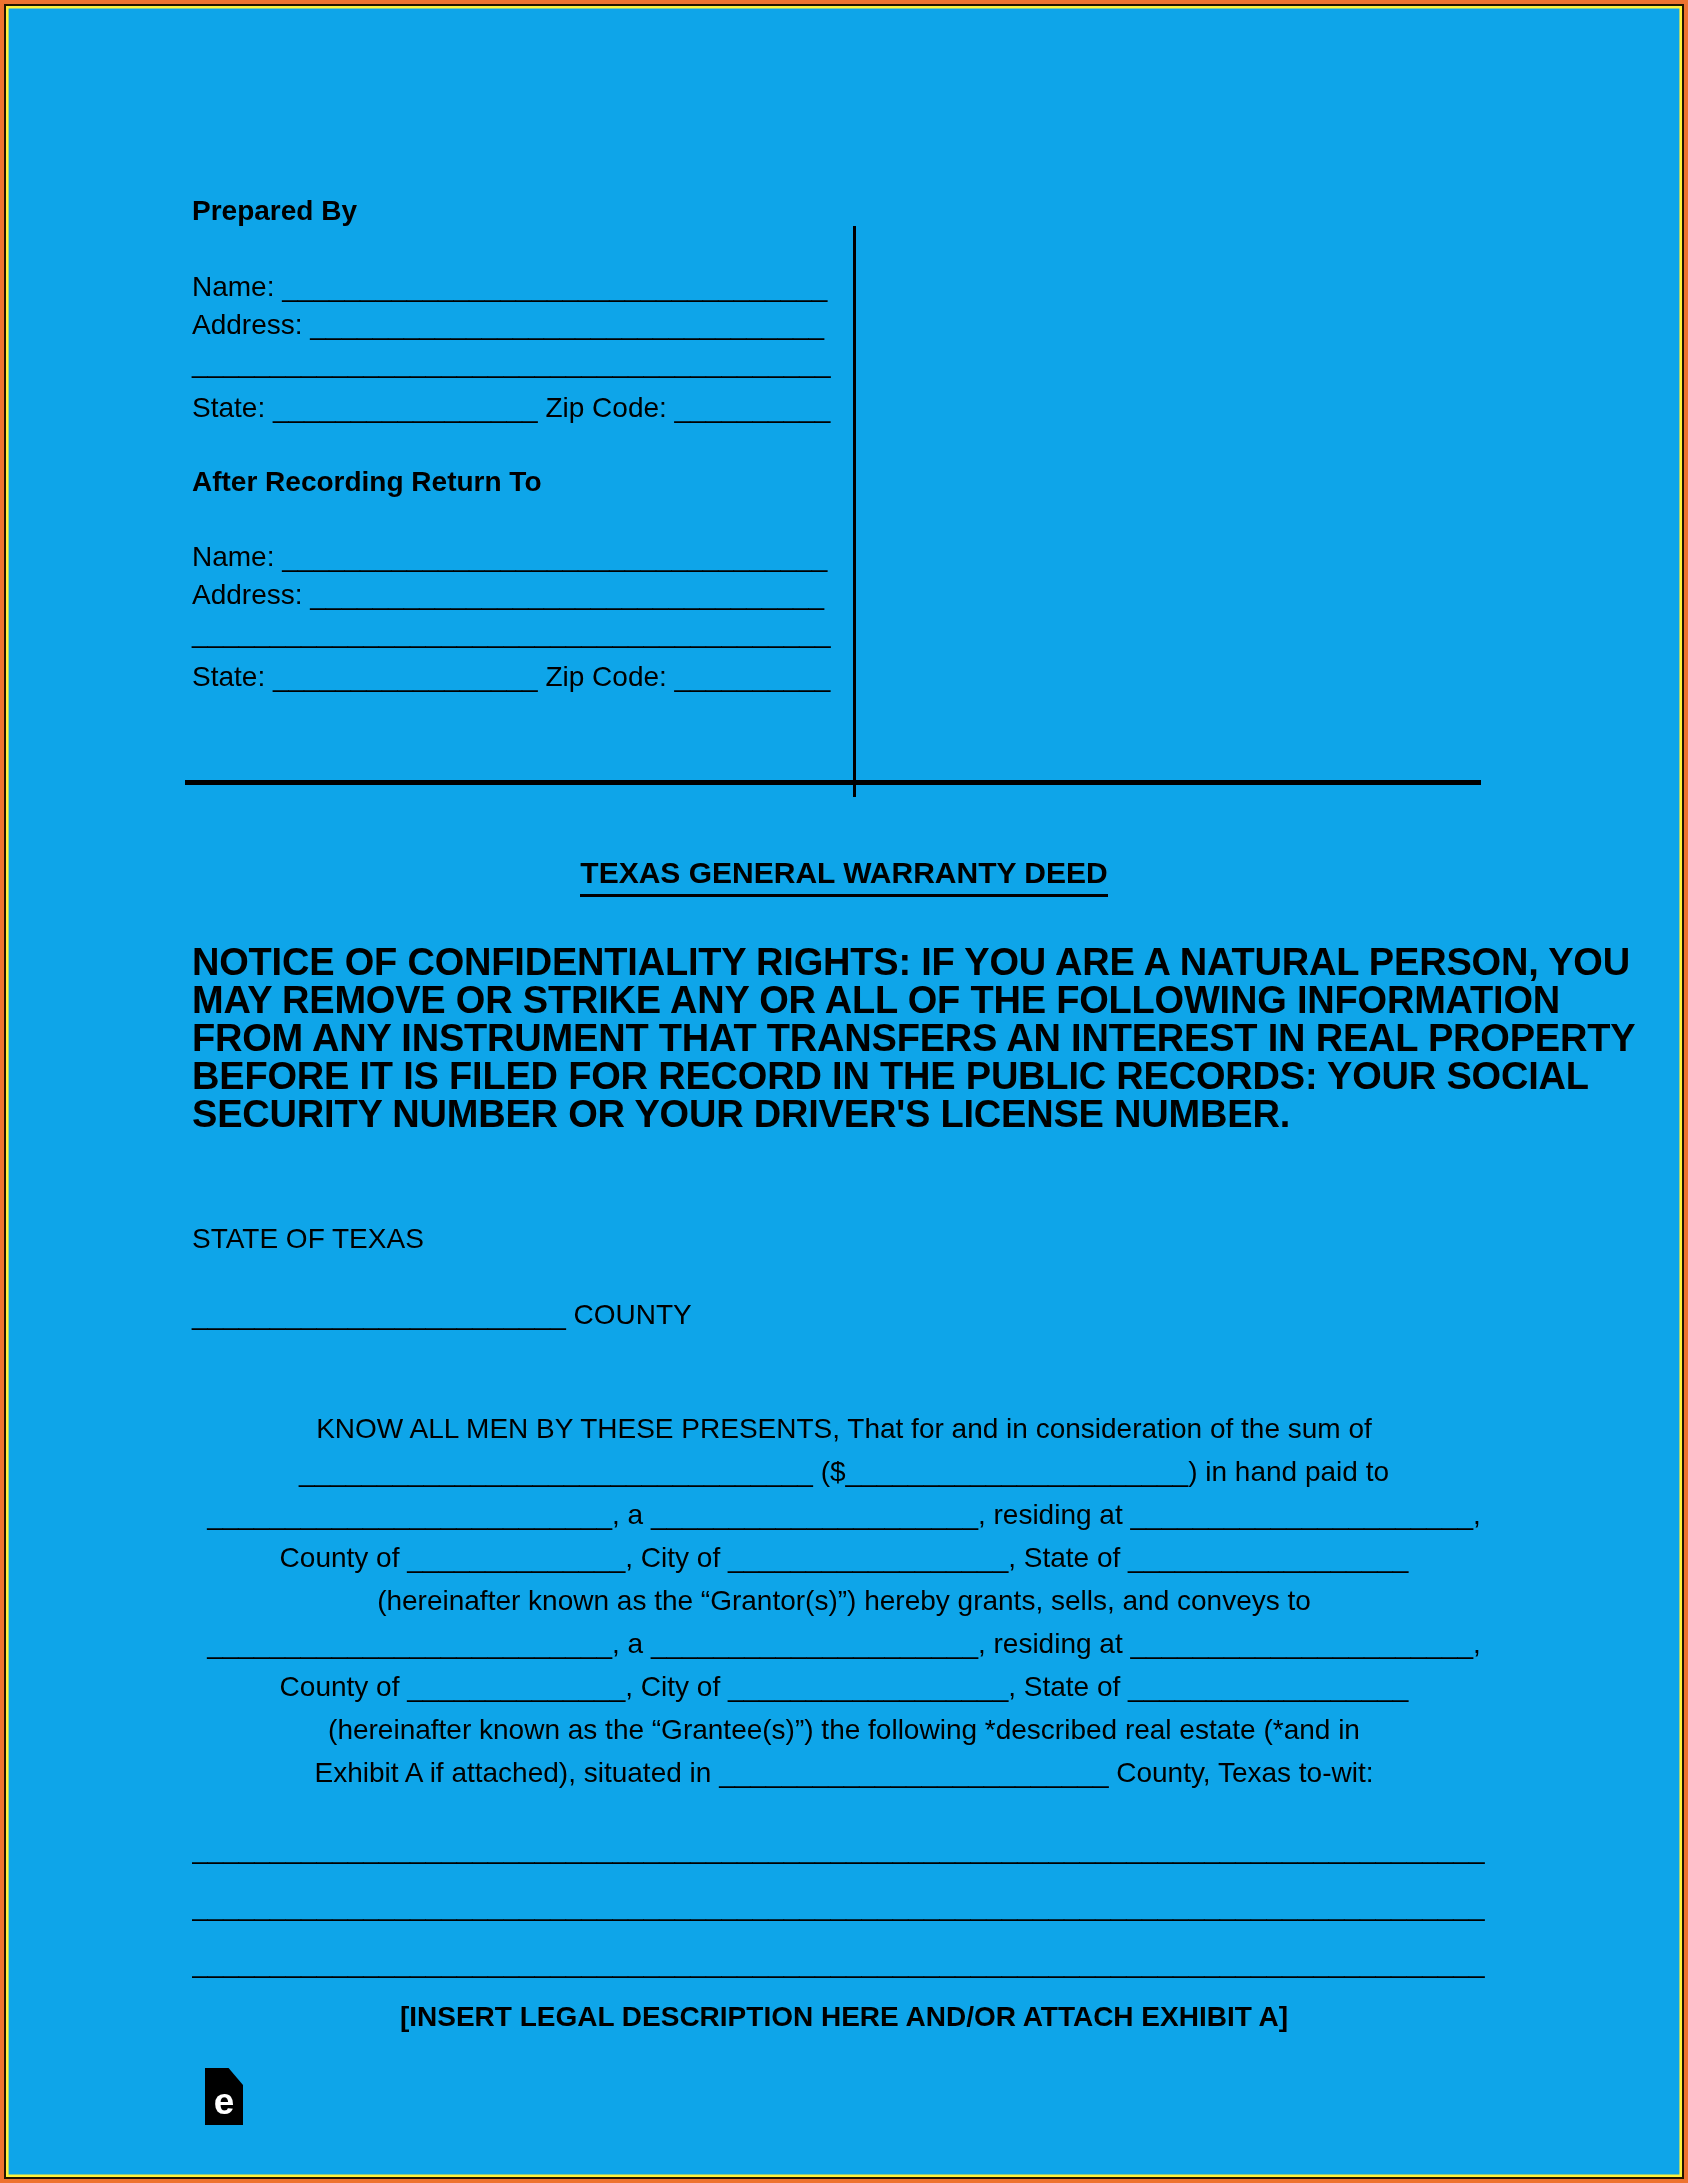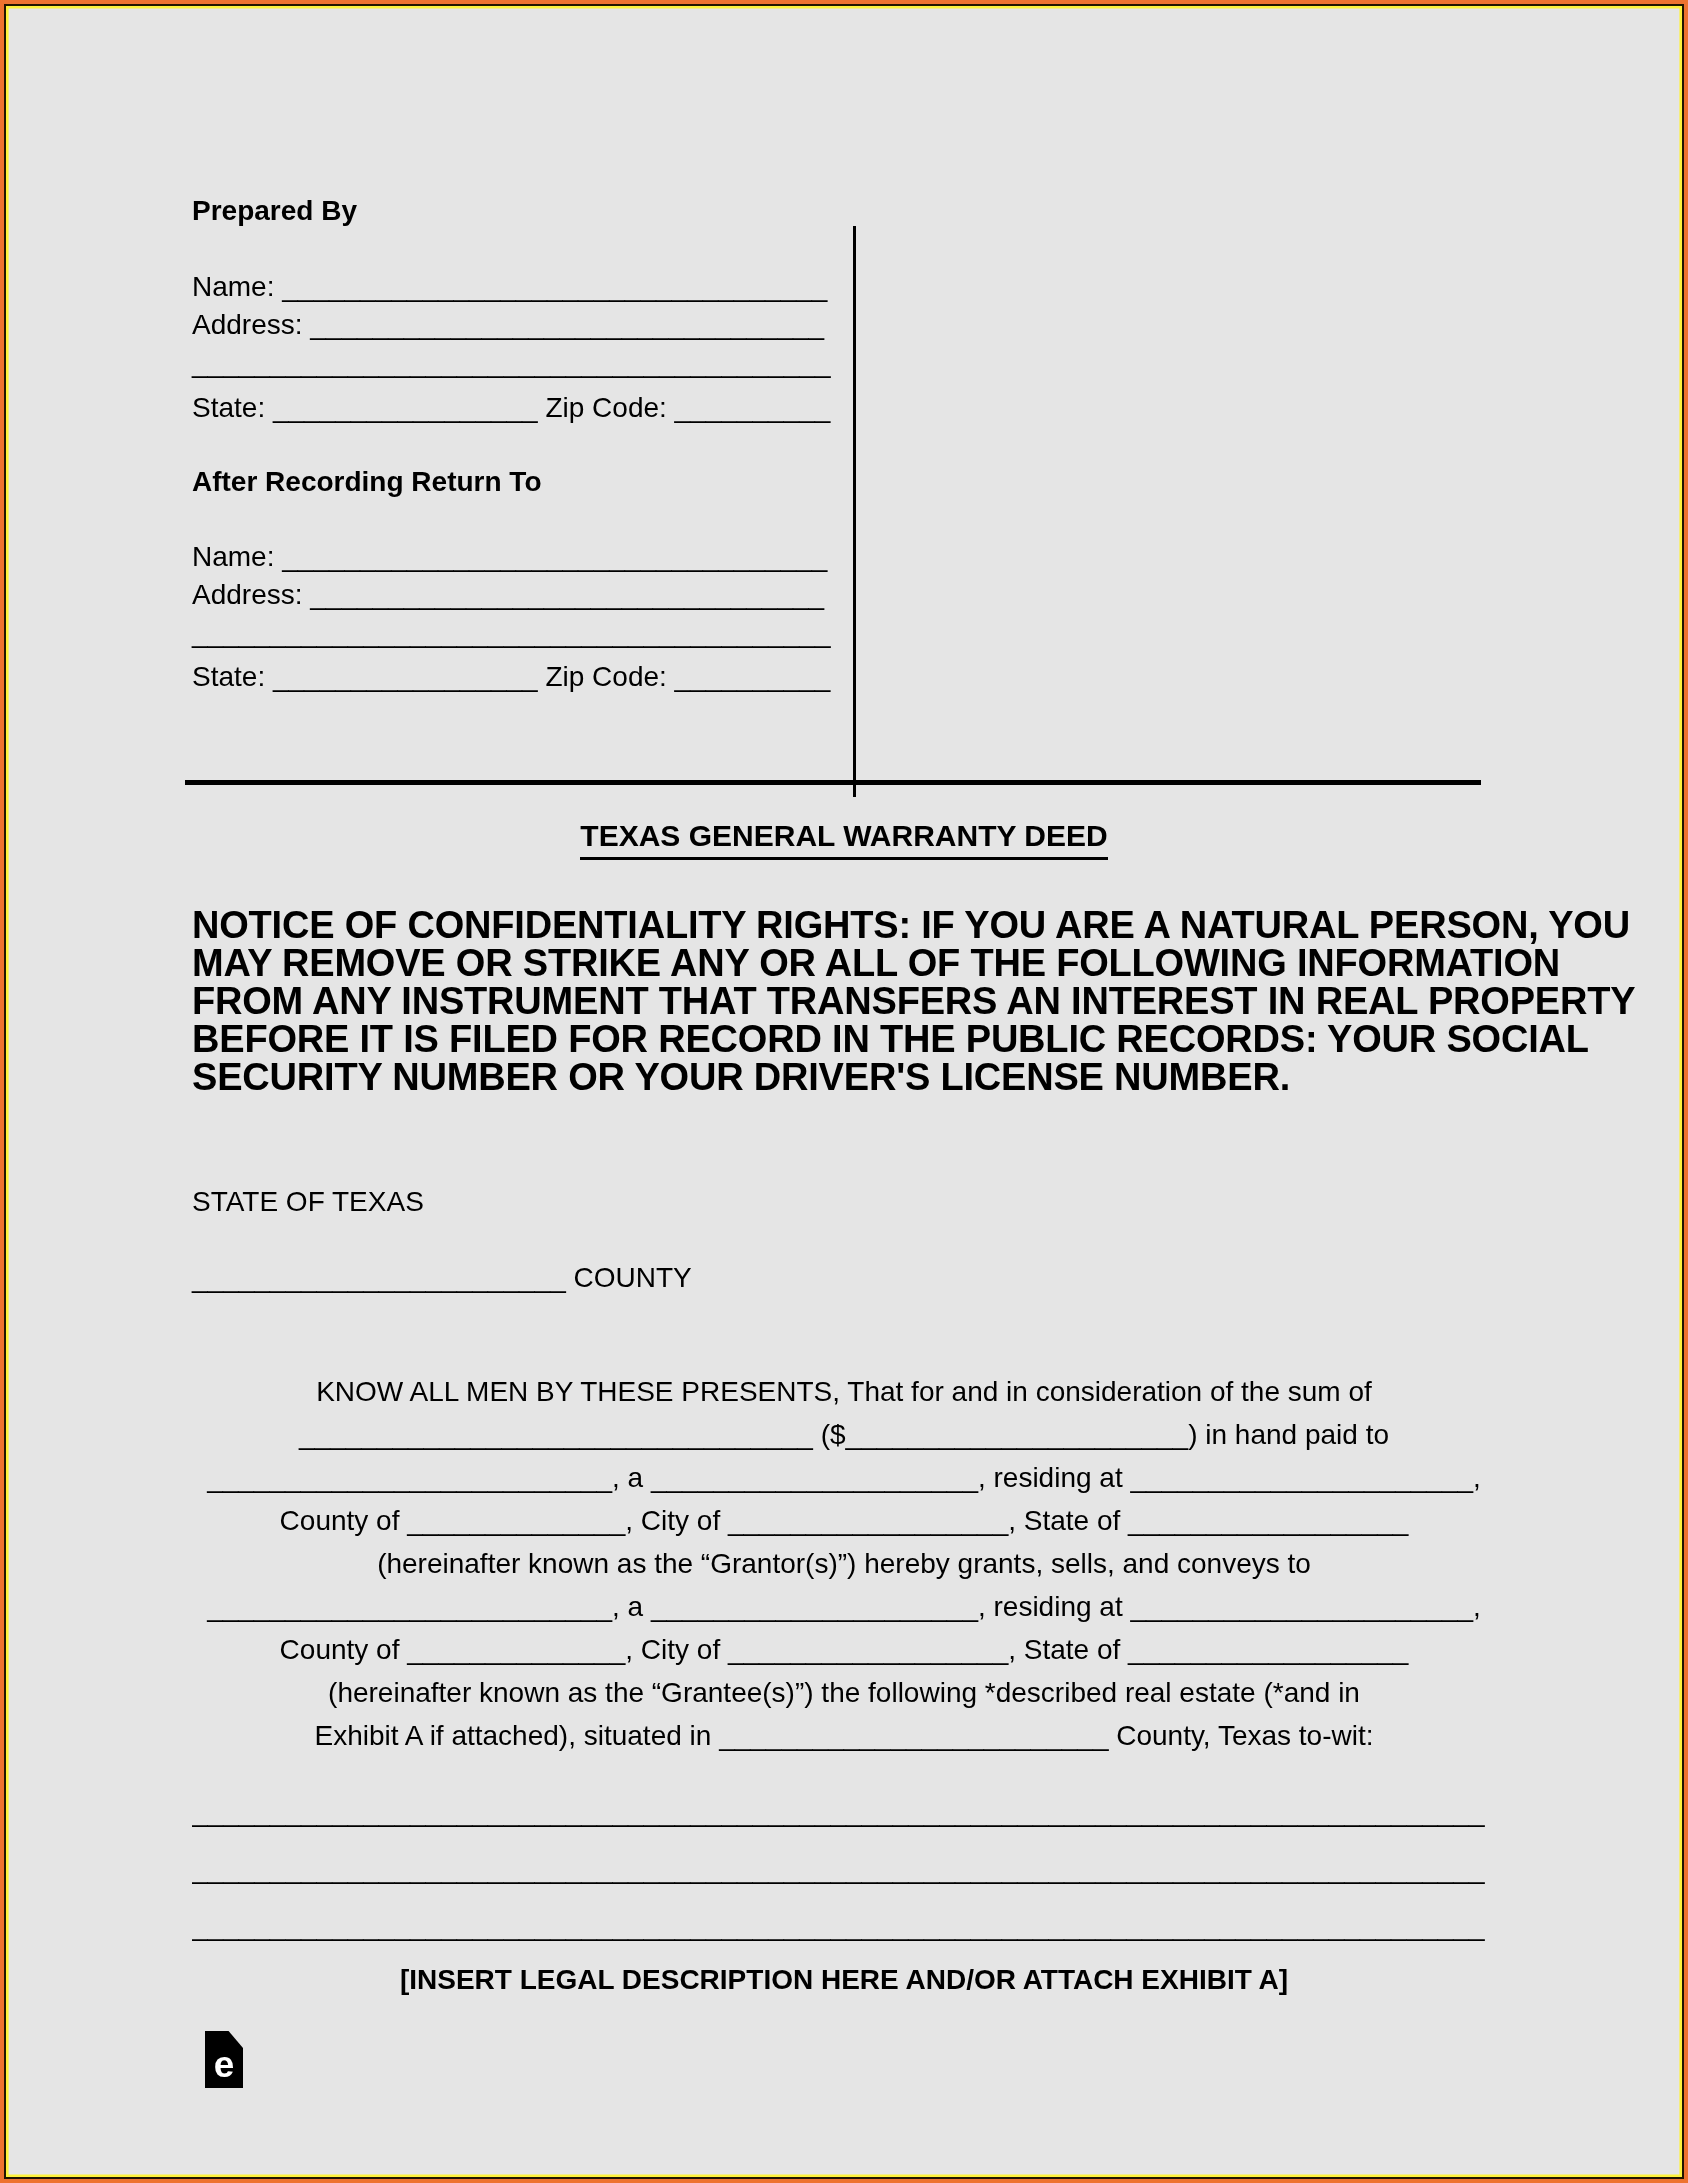--- a/index.html
+++ b/index.html
@@ -1,20 +1,20 @@
 <!DOCTYPE html>
 <html style="font-size:10.5px"><head>
 <meta charset="utf-8">
 <style>
   html,body { margin:0; padding:0; background:#888; }
   .page {
     position:relative;
     width:1688px; height:2183px;
     box-sizing:border-box;
-    background:#e5e5e5;
+    background:#0ea5e9;
     border:4.6px solid #ee7330;
     box-shadow: inset 0 0 0 2px #211500, inset 0 0 0 4.6px #fdf23c;
     overflow:hidden;
     font-family:"Liberation Sans","DejaVu Sans",sans-serif;
     color:#000;
     font-size:28px;
   }
   .content { padding:190px 188px 99px 188px; }
   .h-label { font-weight:700; line-height:33px; white-space:nowrap; }
   .prepared-heading { margin-bottom:41px; }
@@ -29,21 +29,21 @@
     margin-top:84px; margin-left:-6.6px;
     width:1296px; height:4.6px; background:#000;
   }
   .recorder-note {
     margin-top:4px; line-height:34px;
     text-align:right; white-space:nowrap;
   }
   .title-row { margin-top:32px; text-align:center; line-height:38px; }
   .title-row span {
     display:inline-block; font-weight:700; font-size:30px;
-    border-bottom:3.3px solid #000; padding-bottom:2.6px; white-space:nowrap;
+    border-bottom:3.3px solid #000; padding-bottom:2.6px; white-space:nowrap;margin-top:37px;
   }
   .notice { margin-top:46px; }
   .notice .nline {
     font-weight:700; font-size:38px; line-height:38px;
     letter-spacing:-0.2px; white-space:nowrap;
   }
   .state-block { margin-top:86px; }
   .state-block .sline { line-height:40px; white-space:nowrap;margin-top:36px; }
   .bodypar { margin-top:72px;text-align:center; }
   .bodypar .bline { line-height:43px; white-space:nowrap; }

